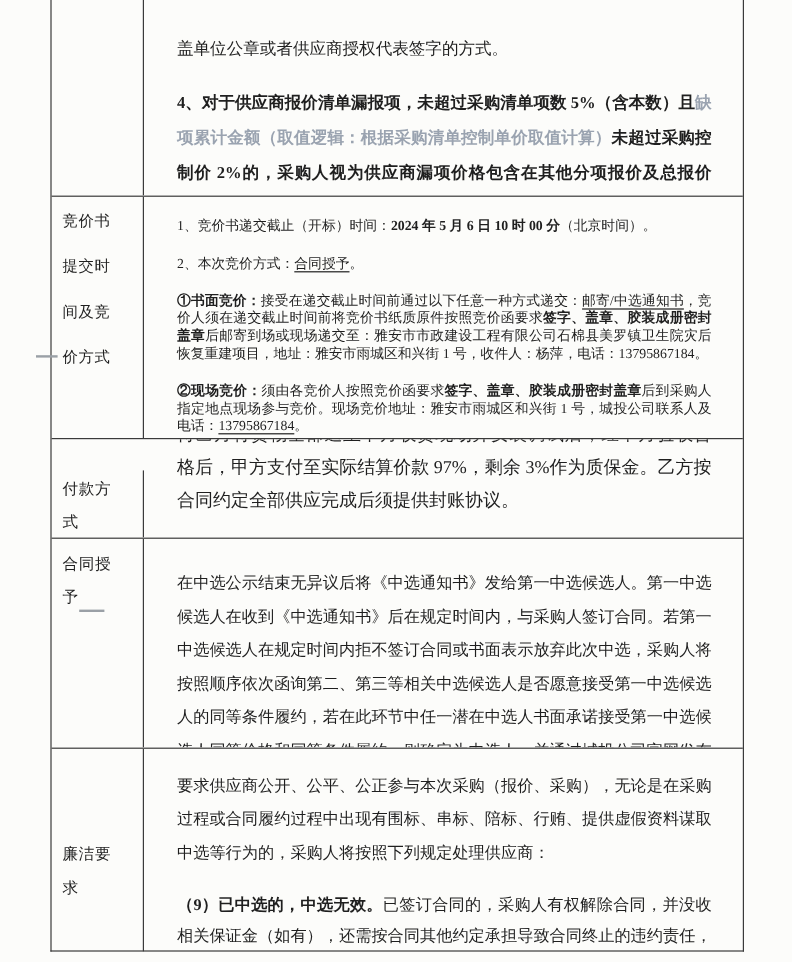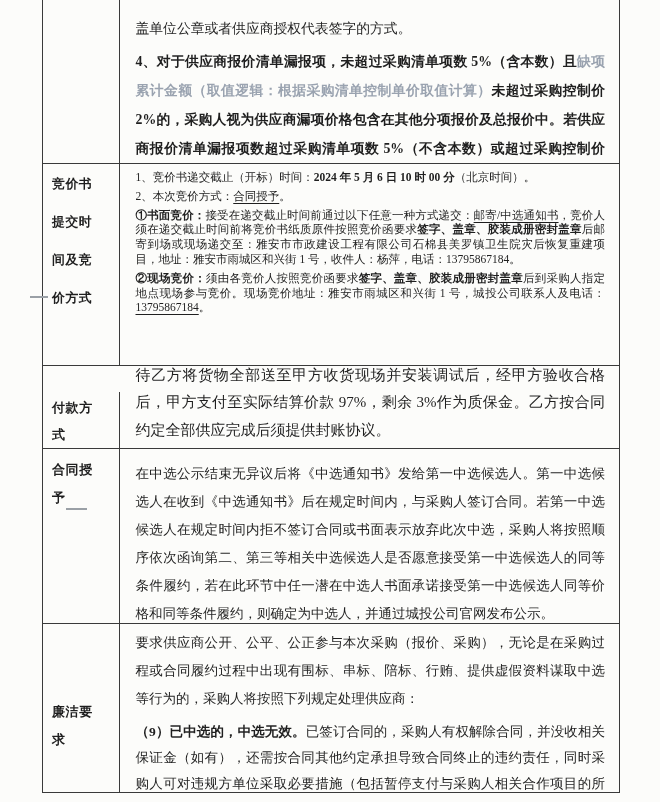--- a/index.html
+++ b/index.html
@@ -28,36 +28,36 @@
   .row{display:flex;border-top:1.5px solid var(--bc);overflow:hidden;}
   .row[data-row-id="continuation"]{height:163px;border-top:none;}
   .row[data-row-id="bid-submission"]{height:202px;}
   .row[data-row-id="payment"]{height:83px;align-items:flex-end;}
   .row[data-row-id="contract-award"]{height:175px;}
   .row[data-row-id="integrity"]{height:170px;}
 
   .label-cell{
     flex:0 0 76.5px;width:76.5px;
     border-right:1.5px solid var(--bc);
-    font-weight:700;font-size:12.8px;letter-spacing:0.6px;
+    font-weight:400;font-size:12.8px;letter-spacing:0.6px;
     padding-left:9px;padding-right:20px;
     color:var(--text);
   }
   .row[data-row-id="bid-submission"] .label-cell{line-height:38px;padding-top:1px;}
   .row[data-row-id="payment"] .label-cell{line-height:27px;padding-top:2px;font-size:13px;}
   .row[data-row-id="contract-award"] .label-cell{line-height:28px;padding-top:7px;font-size:13px;}
   .row[data-row-id="integrity"] .label-cell{line-height:28px;padding-top:74px;font-size:13px;}
 
   .content-cell{
     flex:1;min-width:0;
     padding:0 10px 0 12px;
     text-align:justify;
     overflow:hidden;
   }
-  .para{margin:4px;}
+  .para{margin:16px;}
 
   .row[data-row-id="continuation"] .content-cell{font-size:13.8px;line-height:29px;padding-top:10px;}
   .row[data-row-id="continuation"] .para + .para{margin-top:2px;}
 
   .row[data-row-id="bid-submission"] .content-cell{font-size:11.5px;line-height:14.8px;padding-top:2px;}
   .row[data-row-id="bid-submission"] .para.note{margin-top:11px;line-height:17px;}
 
   .row[data-row-id="payment"] .content-cell{font-size:15px;line-height:27.5px;padding-top:0;}
   .row[data-row-id="contract-award"] .content-cell{font-size:13.5px;line-height:28px;padding-top:7px;}
   .row[data-row-id="integrity"] .content-cell{font-size:13.5px;line-height:28px;padding-top:1px;}

